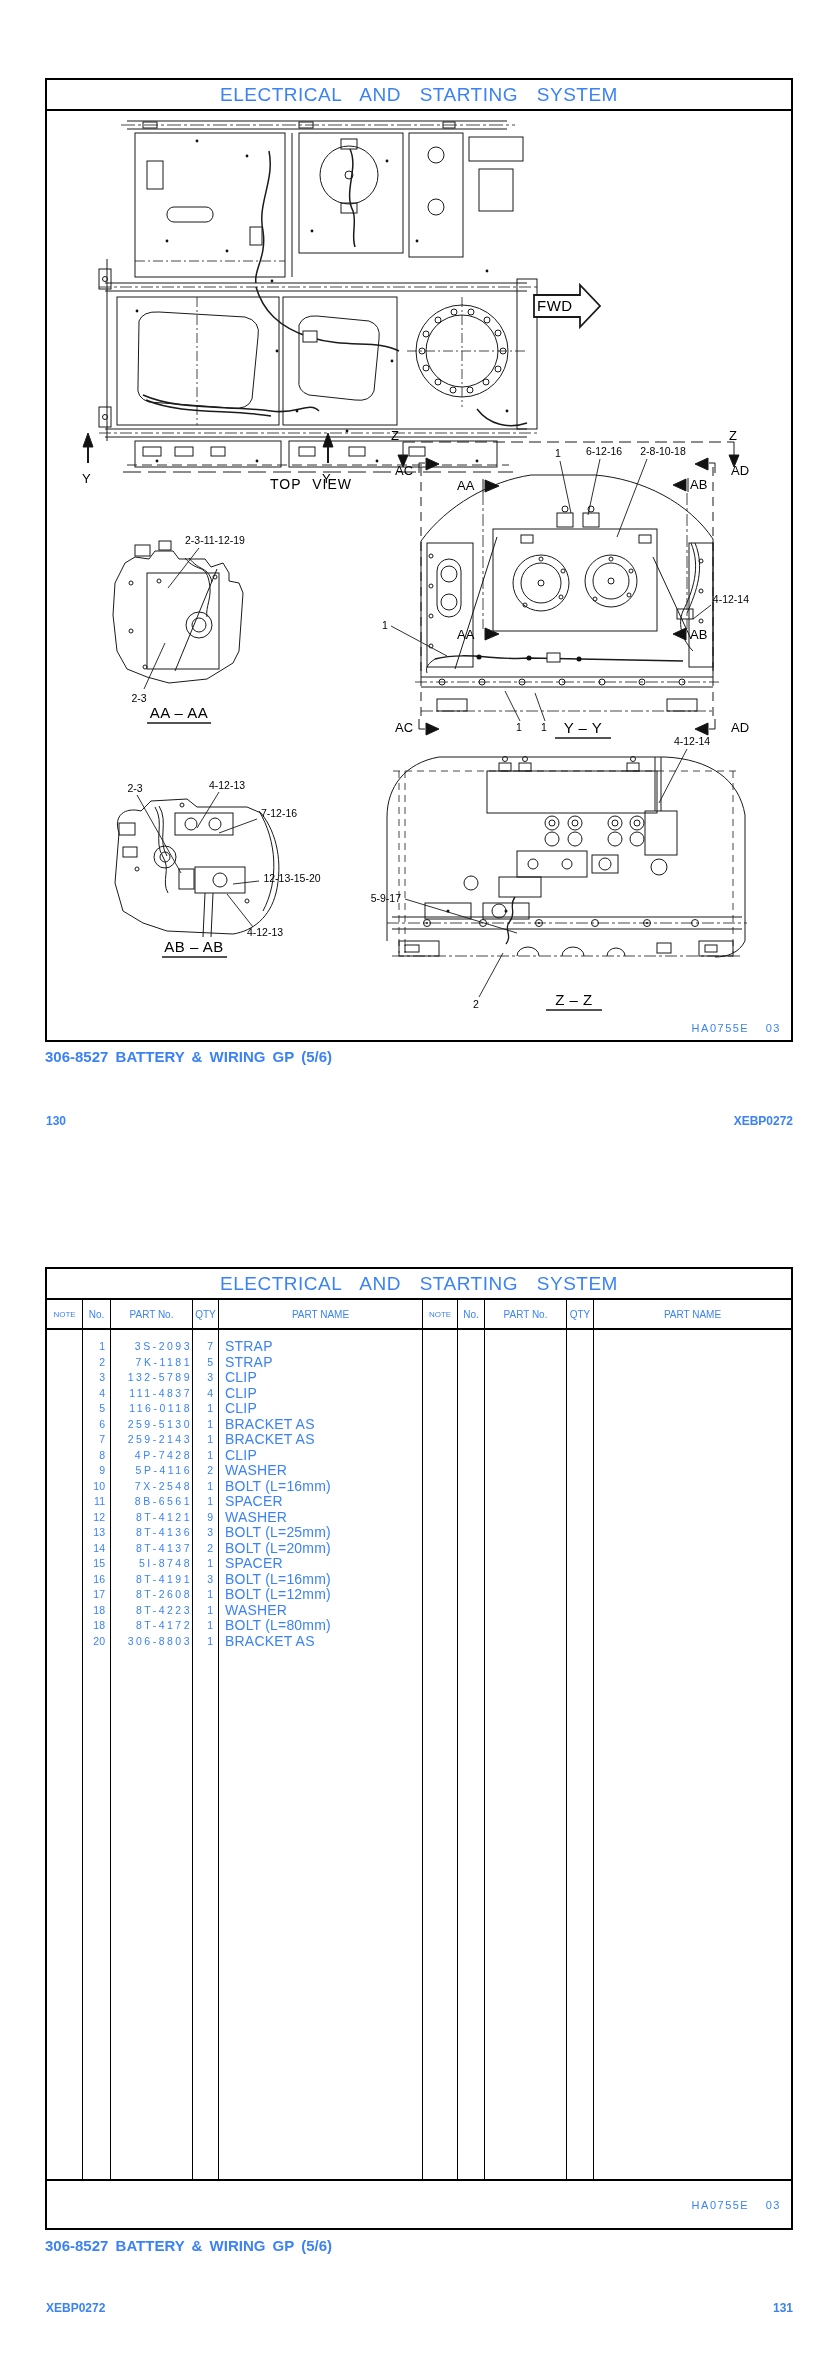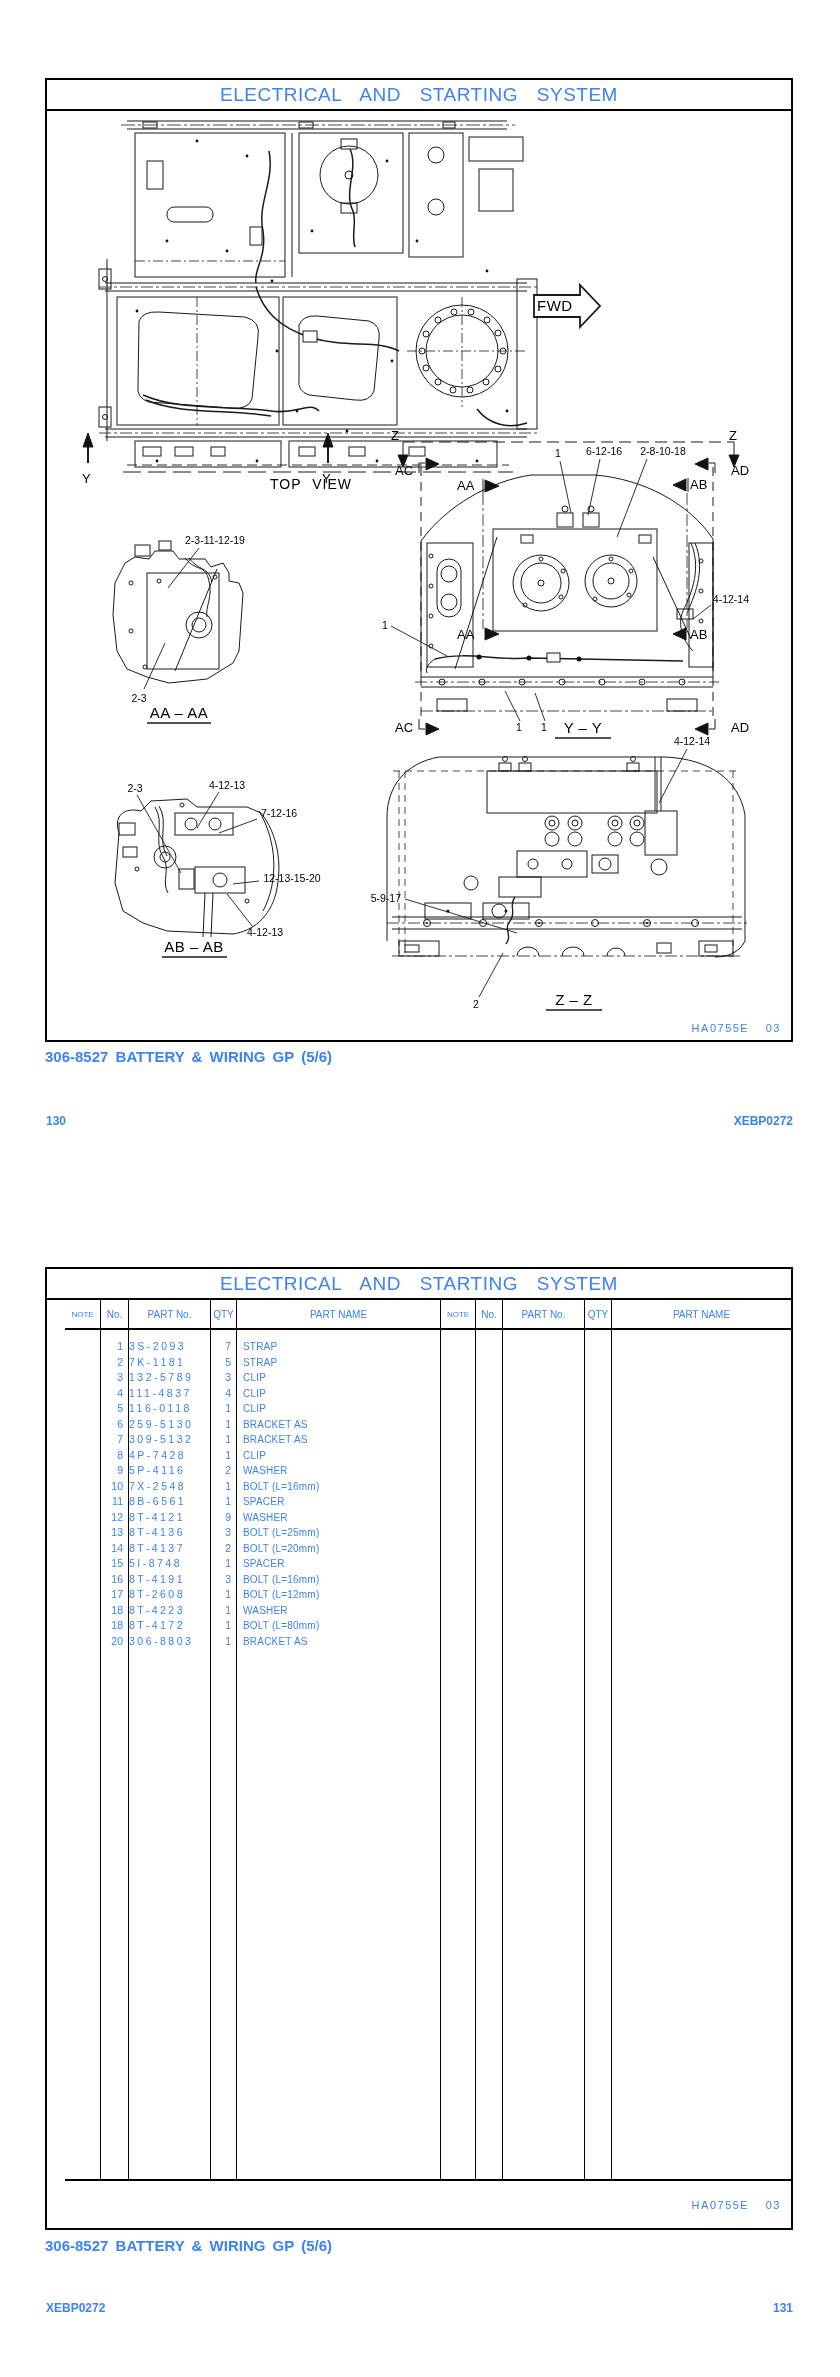--- a/index.html
+++ b/index.html
@@ -11,31 +11,31 @@
   .titlebar{height:29px;border-bottom:2px solid #000;display:flex;align-items:center;justify-content:center;
             font-size:19px;word-spacing:13px;letter-spacing:.5px;}
   svg.draw{position:absolute;left:0;top:31px;}
   svg text{fill:#000;stroke:none;font-family:"Liberation Sans",sans-serif;}
   .t10{font-size:10.5px;} .t13{font-size:13px;} .t14{font-size:14px;letter-spacing:1px;word-spacing:6px;} .t16{font-size:15px;letter-spacing:.5px;}
   .doccode{position:absolute;right:10px;bottom:6px;font-size:11px;letter-spacing:1.5px;word-spacing:12px;}
   .caption{position:absolute;left:45px;width:748px;text-align:left;font-weight:bold;font-size:15px;word-spacing:3px;}
   #caption1{top:1048px;} #caption2{top:2237px;}
   .pfooter{position:absolute;left:46px;right:47px;display:flex;justify-content:space-between;font-size:12px;font-weight:bold;}
   #footer1{top:1114px;} #footer2{top:2301px;}
-  .tablewrap{position:absolute;top:31px;left:0;right:0;bottom:0;display:flex;flex-direction:column;padding-left:18px;}
+  .tablewrap{position:absolute;top:31px;left:0;right:0;bottom:0;display:flex;flex-direction:column;}
   .pt-grid{display:grid;grid-template-columns:36px 28px 82px 26px 204px 35px 27px 82px 27px 1fr;
            grid-template-rows:30px 9px repeat(20,15.5px) 1fr;flex:1 1 auto;}
   .cell{border-right:1px solid #000;overflow:hidden;}
   .cell.last{border-right:none;}
   .hcell{display:flex;align-items:center;justify-content:center;font-size:10px;border-bottom:2px solid #000;}
   .hcell.notehead{font-size:8px;}
   .c-no{font-size:10.5px;text-align:right;padding-right:5px;line-height:15.5px;}
-  .c-pn{font-size:10.5px;text-align:left;letter-spacing:2.5px;line-height:15.5px;}
+  .c-pn{font-size:10.5px;text-align:right;letter-spacing:2.5px;line-height:15.5px;}
   .c-qty{font-size:10.5px;text-align:right;padding-right:5px;line-height:15.5px;}
-  .c-name{font-size:10px;padding-left:6px;line-height:15.5px;letter-spacing:.2px;}
+  .c-name{font-size:14px;padding-left:6px;line-height:15.5px;letter-spacing:.2px;}
   .strip{height:47px;border-top:2px solid #000;display:flex;align-items:center;justify-content:flex-end;
          padding-right:10px;font-size:11px;letter-spacing:1.5px;word-spacing:12px;}
 </style>
 </head>
 <body>
 
 <div class="sheet">
 
   <div class="pagebox" id="page1">
     <div class="titlebar">
@@ -500,21 +500,21 @@
           <div class="cell c-pn">259-5130</div>
           <div class="cell c-qty">1</div>
           <div class="cell c-name">BRACKET AS</div>
           <div class="cell c-note"></div>
           <div class="cell c-no"></div>
           <div class="cell c-pn"></div>
           <div class="cell c-qty"></div>
           <div class="cell c-name last"></div>
           <div class="cell c-note"></div>
           <div class="cell c-no">7</div>
-          <div class="cell c-pn">309-5132</div>
+          <div class="cell c-pn">259-2143</div>
           <div class="cell c-qty">1</div>
           <div class="cell c-name">BRACKET AS</div>
           <div class="cell c-note"></div>
           <div class="cell c-no"></div>
           <div class="cell c-pn"></div>
           <div class="cell c-qty"></div>
           <div class="cell c-name last"></div>
           <div class="cell c-note"></div>
           <div class="cell c-no">8</div>
           <div class="cell c-pn">4P-7428</div>

